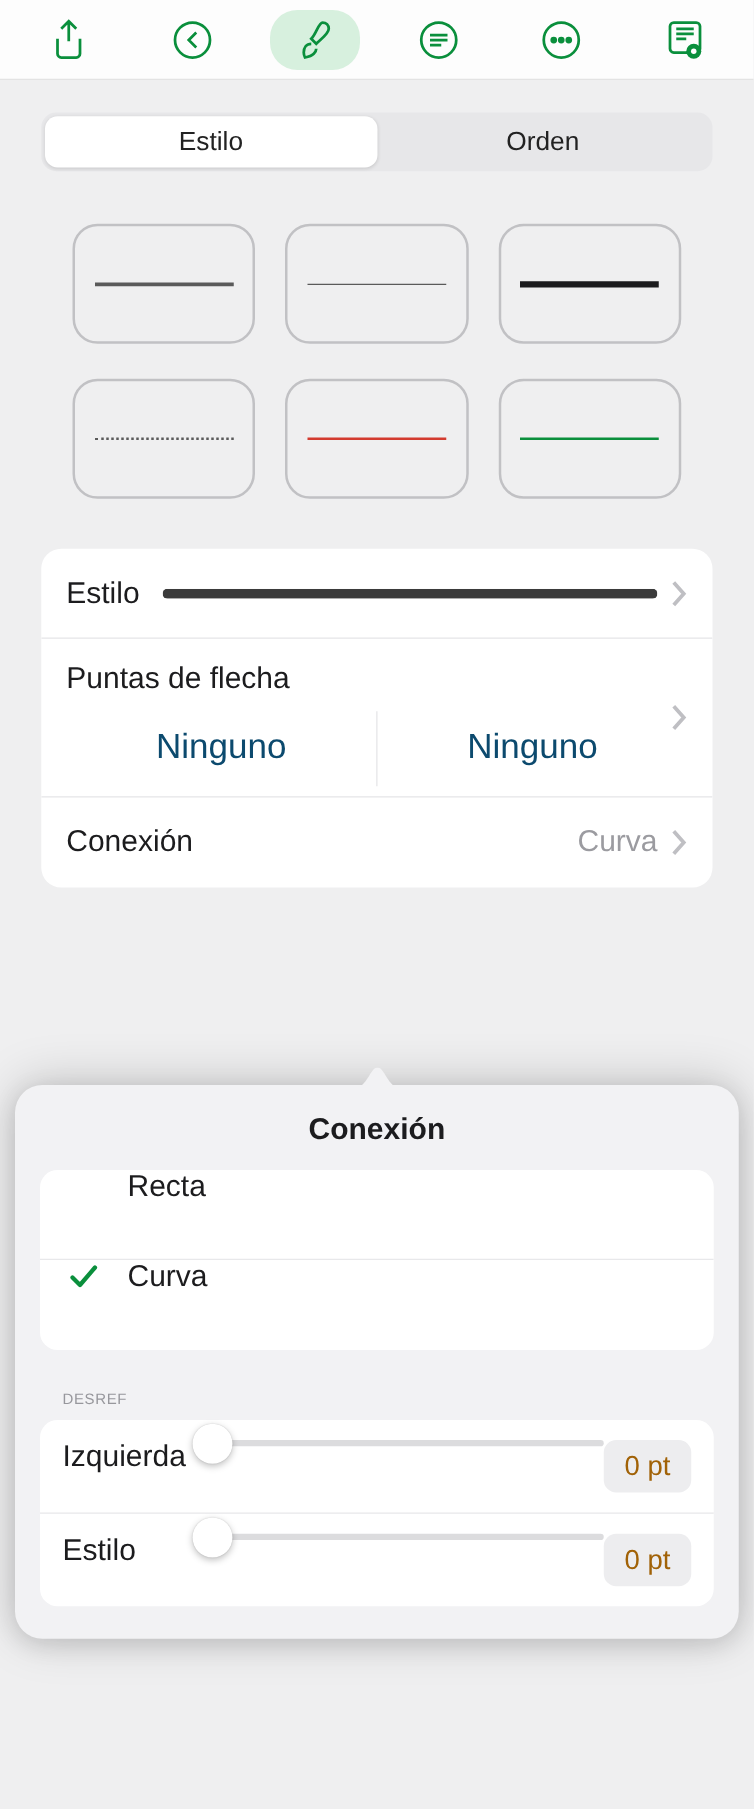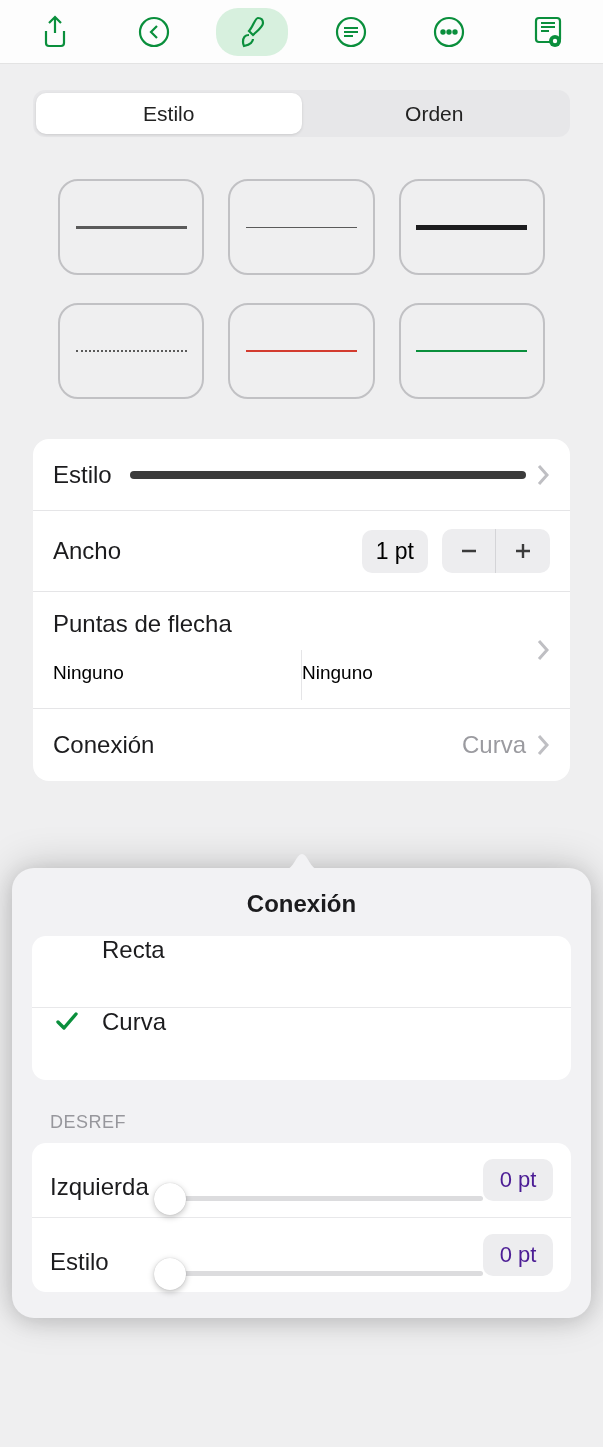--- a/index.html
+++ b/index.html
@@ -33,42 +33,42 @@
 
 .stylepreview { flex:1; margin-left:18px; height:8px; border-bottom:8px solid #3b3b3b; border-radius:4px; }
 .colorswatch { width:160px; height:38px; background:#3b3b3b; border-radius:19px; }
 .ptbox { background:#ededef; border-radius:10px; padding:8px 14px; font-size:23px; min-width:58px; text-align:center; }
 .stepper { display:flex; align-items:center; background:#ededef; border-radius:10px; overflow:hidden; height:44px; }
 .stepbtn { width:54px; height:44px; display:flex; align-items:center; justify-content:center; font-size:28px; color:#3b3b3b; }
 .stepbtn:first-child { border-right:1px solid #d4d4d7; }
 
 .arrowsrow { flex-direction:column; align-items:stretch; padding-bottom:8px; }
 .arrowsplit { display:flex; margin-top:12px; }
-.arrowhalf { flex:1; color:#000000; font-size:19px; padding:12px 0 16px; }
+.arrowhalf { flex:1; text-align:center; color:#0c4a6e; font-size:28px; padding:12px 0 16px; }
 .arrowhalf:first-child { border-right:1px solid #e5e5e7; }
 .arrowchev { position:absolute; right:20px; top:50%; transform:translateY(-50%); }
 
 .valgrey { color:#9b9ba0; font-size:24px; }
 
 
 .popover { position:absolute; left:12px; right:12px; top:868px; background:#f2f2f4; border-radius:22px; box-shadow:0 -2px 40px rgba(0,0,0,.18), 0 4px 20px rgba(0,0,0,.12); padding:22px 20px 26px; }
 .popover .pointer { position:absolute; top:-14px; left:50%; transform:translateX(-50%); width:36px; height:16px; }
 .poptitle { text-align:center; font-size:24px; font-weight:600; color:#1c1c1e; margin-bottom:18px; }
 .optlist { background:#fff; border-radius:14px; overflow:hidden; }
 .optrow { display:flex; align-items:flex-start; height:72px; padding:0 22px 0 70px; border-bottom:1px solid #e8e8ea; font-size:24px; color:#1c1c1e; position:relative; }
 .optrow:last-child { border-bottom:none; }
 .check { position:absolute; left:22px; }
-.sectlabel { font-size:18px; color:#97979c; letter-spacing:0.5px; margin:32px 4px 10px 18px; }
+.sectlabel { font-size:12px; color:#97979c; letter-spacing:0.5px; margin:32px 4px 10px 18px; }
 .slidergroup { background:#fff; border-radius:14px; }
-.sliderrow { display:flex; align-items:flex-end; padding:16px 18px; border-bottom:1px solid #e8e8ea; }
+.sliderrow { display:flex; align-items:flex-start; padding:16px 18px; border-bottom:1px solid #e8e8ea; }
 .sliderrow:last-child { border-bottom:none; }
 .sliderlabel { font-size:24px; color:#1c1c1e; width:120px; }
 .track { flex:1; height:5px; background:#dcdcde; border-radius:3px; position:relative; }
 .thumb { position:absolute; left:0; top:50%; transform:translate(-50%,-50%); width:32px; height:32px; background:#fff; border-radius:50%; box-shadow:0 2px 6px rgba(0,0,0,.25), 0 0 1px rgba(0,0,0,.2); }
-.valbox { background:#ededef; border-radius:10px; padding:8px 16px; font-size:22px; color:#4c1d95; min-width:70px; text-align:center; }
+.valbox { background:#ededef; border-radius:10px; padding:8px 16px; font-size:22px; color:#a16207; min-width:70px; text-align:center; }
 </style>
 </head>
 <body>
 
 <div class="toolbar">
   <div class="tbtn">
     <svg class="ticon" width="30" height="34" viewBox="0 0 30 34">
         <path d="M15 2v16M9 8l6-6 6 6M6 16v12a3 3 0 003 3h12a3 3 0 003-3V16"></path>
       </svg>
   </div>
@@ -135,38 +135,20 @@
     </div>
 </div>
 
 <div class="panel">
   <div class="row">
     <span class="rowlabel">Estilo</span>
     <div class="stylepreview"></div>
     <svg class="chev" viewBox="0 0 14 24">
         <path d="M3 3l8 9-8 9"></path>
       </svg>
-  </div>
-  <div class="row">
-    <span class="rowlabel">Ancho</span>
-    <div class="rowbody">
-      <div class="ptbox">1 pt</div>
-      <div class="stepper">
-        <div class="stepbtn">
-          <svg width="22" height="22" viewBox="0 0 22 22">
-              <path d="M4 11h14" stroke="#3b3b3b" stroke-width="2.4"></path>
-            </svg>
-        </div>
-        <div class="stepbtn">
-          <svg width="22" height="22" viewBox="0 0 22 22">
-              <path d="M4 11h14M11 4v14" stroke="#3b3b3b" stroke-width="2.4"></path>
-            </svg>
-        </div>
-      </div>
-    </div>
   </div>
   <div class="row arrowsrow">
     <span class="rowlabel">Puntas de flecha</span>
     <svg class="chev arrowchev" viewBox="0 0 14 24">
         <path d="M3 3l8 9-8 9"></path>
       </svg>
     <div class="arrowsplit">
       <div class="arrowhalf">Ninguno</div>
       <div class="arrowhalf">Ninguno</div>
     </div>

